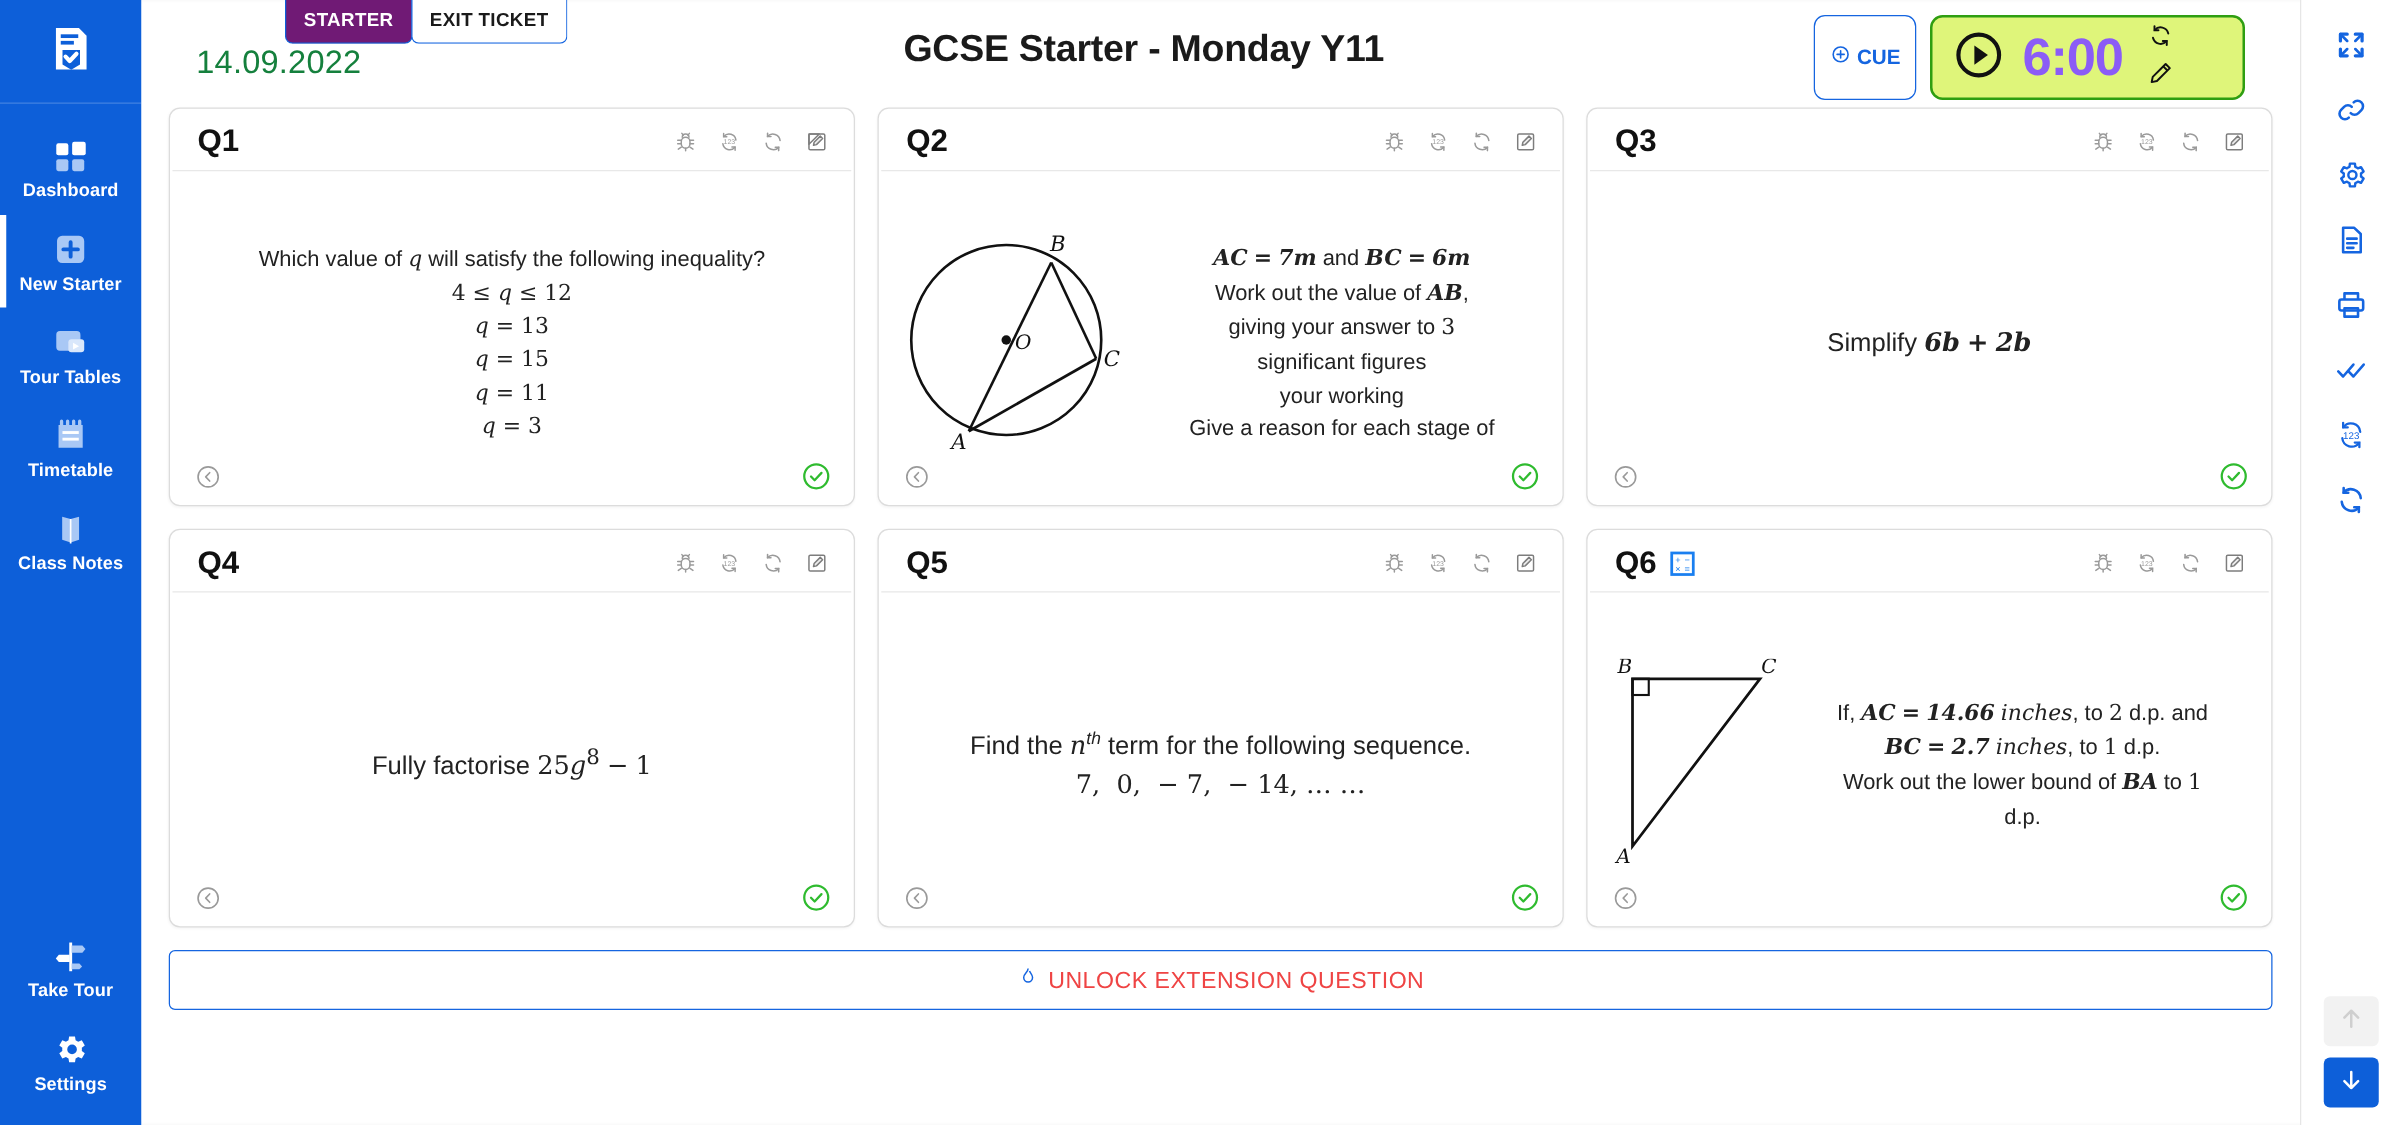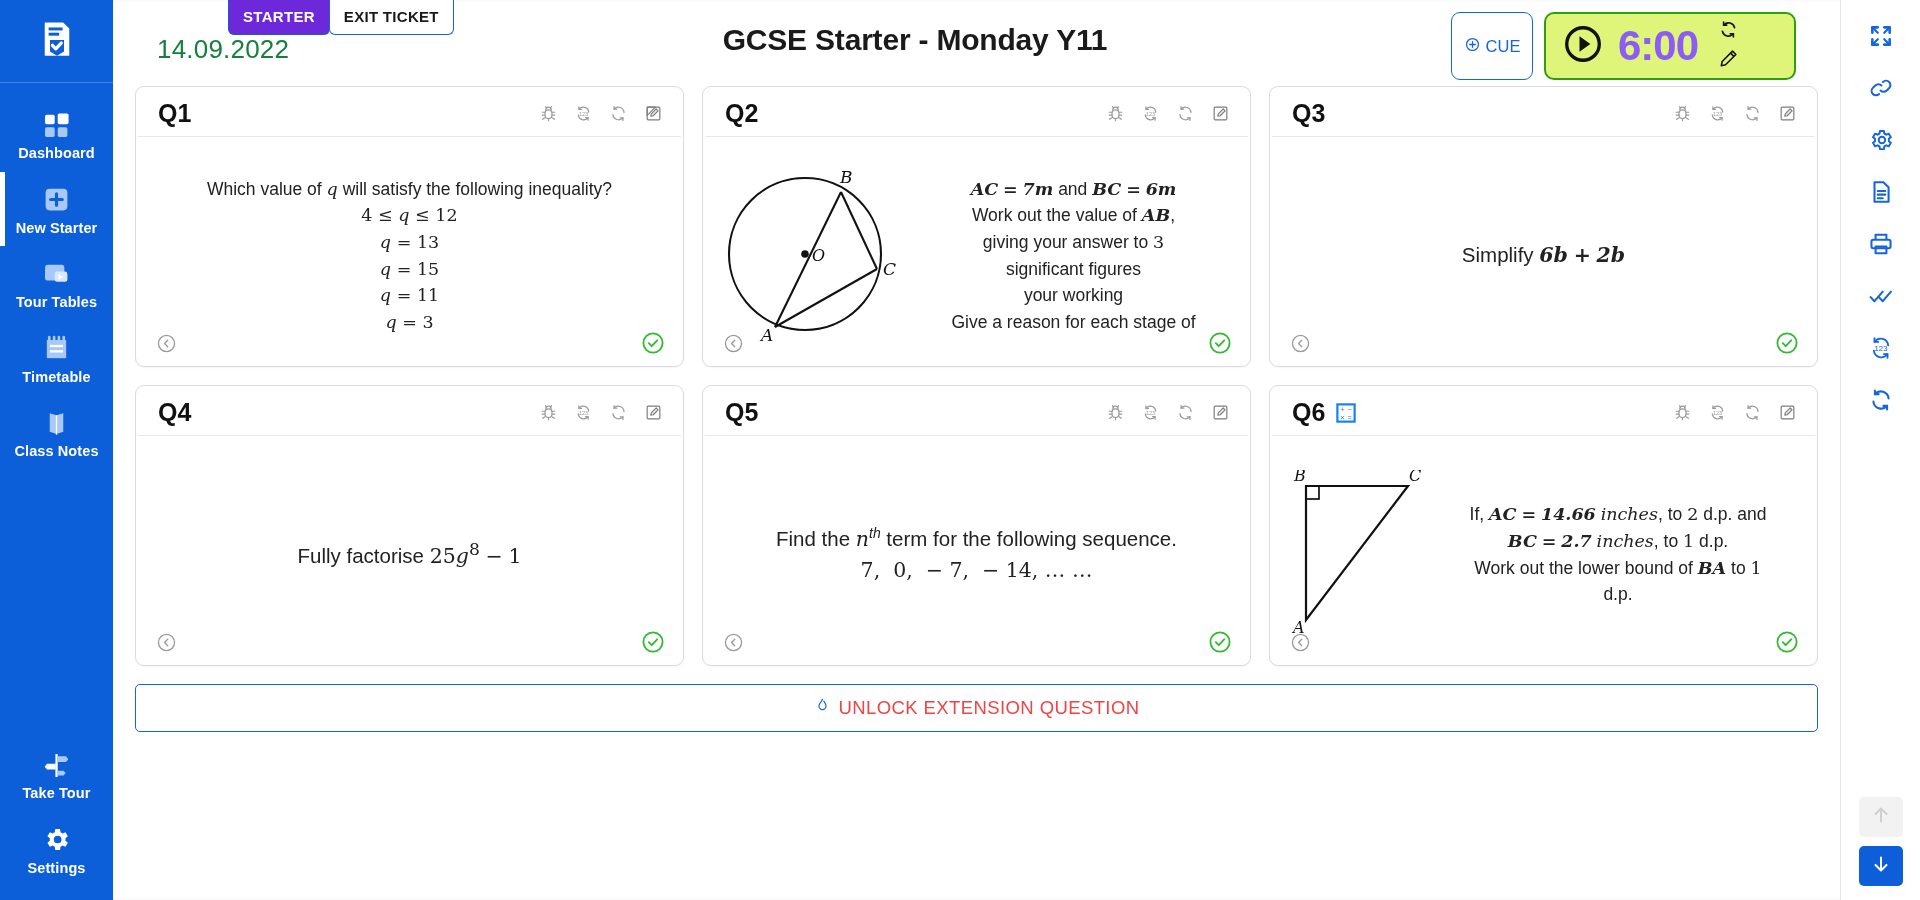--- a/index.html
+++ b/index.html
@@ -65,21 +65,21 @@
   }
   .tab {
     font-size: 15px; font-weight: 700; letter-spacing: .3px;
     padding: 8px 14px 9px 14px;
     border: 1px solid #1565e0;
     border-top: none;
     border-bottom-left-radius: 6px; border-bottom-right-radius: 6px;
     cursor: pointer; background: #fff; color: #1a1a1a;
     margin-right: -1px;
   }
-  .tab.active { background: #6d28d9; color: #ffffff; border-color: #0d5fd9; }
+  .tab.active { background: #701a75; color: #ffffff; border-color: #0d5fd9; }
 
   
   .header-row {
     position: relative; height: 86px; padding-top: 26px;
   }
   .date-label {
     position: absolute; left: 22px; top: 34px;
     font-size: 26px; font-weight: 400; color: #15803d; letter-spacing: .2px;
   }
   .page-title {
@@ -90,21 +90,21 @@
   }
   .header-right {
     position: absolute; right: 22px; top: 12px;
     display: flex; align-items: flex-start; gap: 11px;
   }
   .cue-btn {
     width: 82px; height: 68px;
     border: 1.6px solid #1565e0; border-radius: 9px;
     background: #fff; color: #1565e0;
     display: flex; align-items: center; justify-content: center; gap: 5px;
-    font-size: 16.5px; font-weight: 400; cursor: pointer;
+    font-size: 16.5px; font-weight: 700; cursor: pointer;
   }
   .timer-box {
     height: 68px; min-width: 252px;
     background: #dff57a; border: 2px solid #2f9e11; border-radius: 10px;
     display: flex; align-items: center; padding: 0 10px 0 16px; gap: 14px;
     cursor: pointer;
   }
   .timer-value {
     font-size: 42px; font-weight: 700; color: #8b5cf6; letter-spacing: -1px;
     line-height: 1;
@@ -116,21 +116,21 @@
   .grid {
     display: grid;
     grid-template-columns: repeat(3, 1fr);
     gap: 18px;
     padding: 0 0 0 0;
   }
   .card {
     background: #fff;
     border: 1px solid #dcdcdc;
     border-radius: 9px;
-    height: 281px;
+    height: 319px;
     position: relative;
     display: flex; flex-direction: column;
     box-shadow: 0 1px 2px rgba(0,0,0,.04);
   }
   .card-head {
     display: flex; align-items: center;
     padding: 14px 18px 10px 20px;
     border-bottom: 1px solid #e8e8e8;
     margin: 0 2px;
   }

